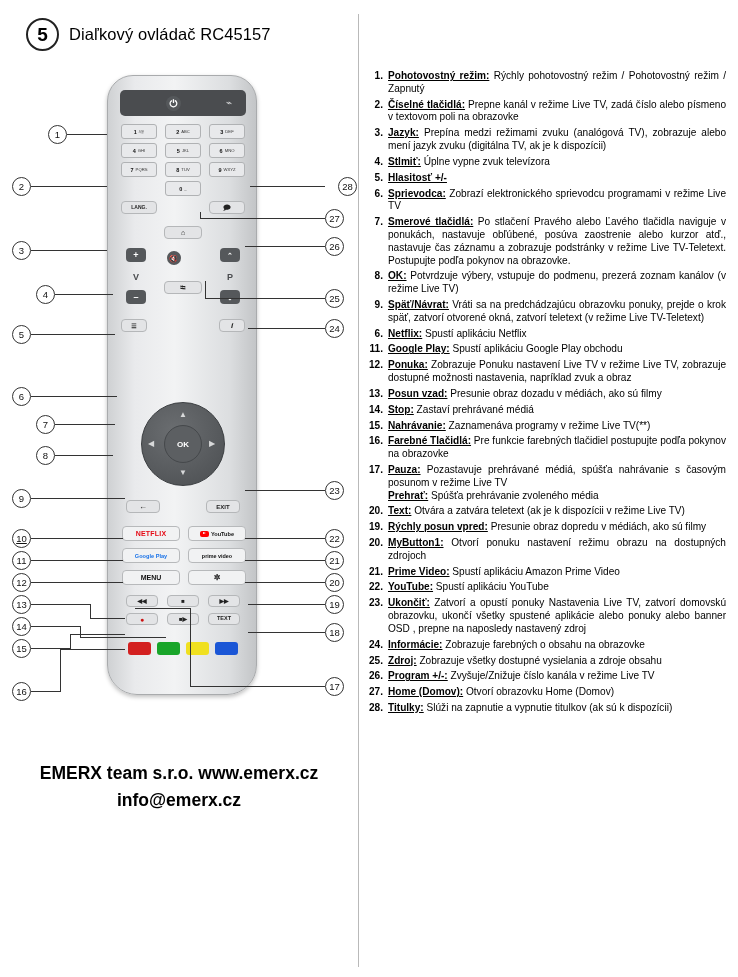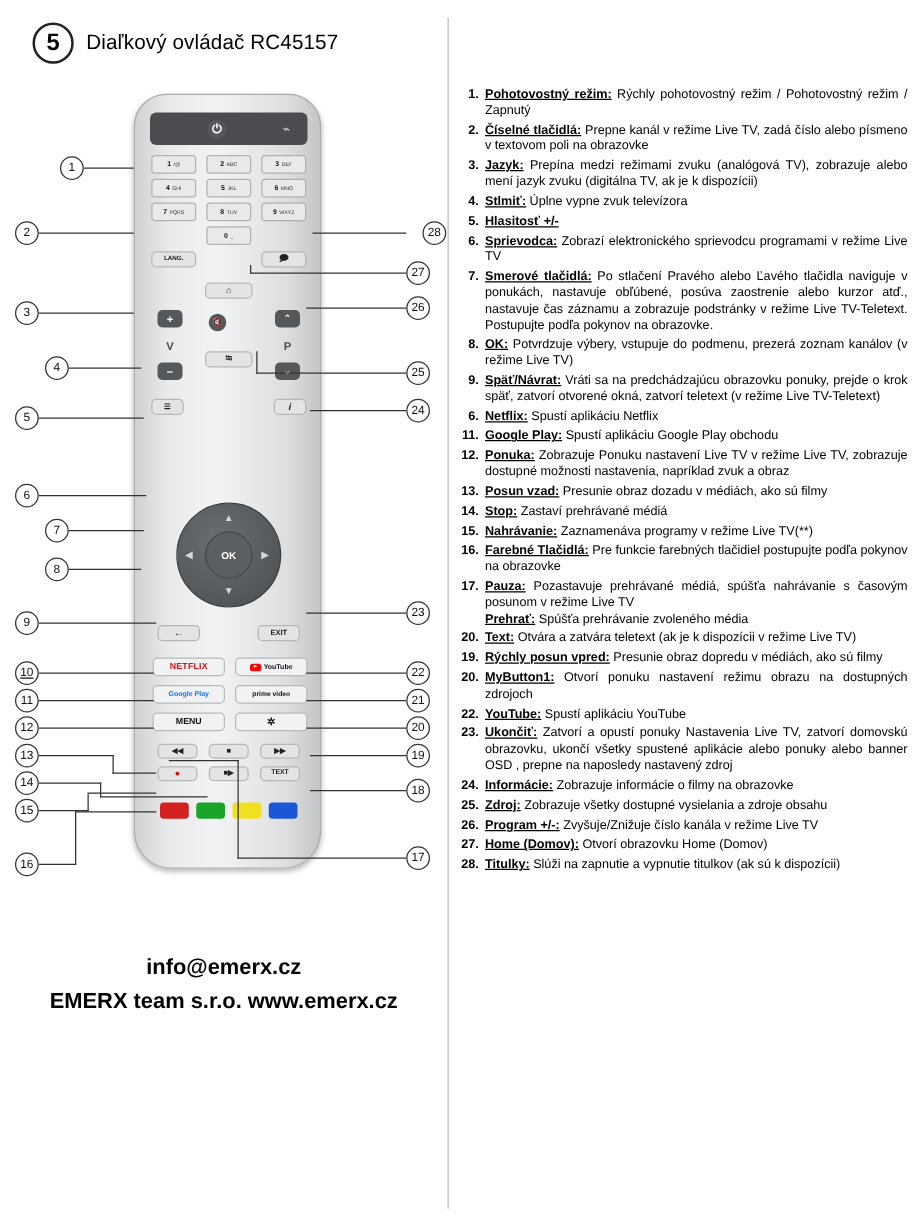--- a/index.html
+++ b/index.html
@@ -477,22 +477,22 @@
       <div class="co-circle" style="left:325px; top:566px;">18</div>
       <div class="leader" style="left:248px; top:575px; width:77px;"></div>
 
       <div class="co-circle" style="left:325px; top:620px;">17</div>
       <div class="leader" style="left:190px; top:629px; width:135px;"></div>
       <div class="leader-v" style="left:190px; top:551px; height:79px;"></div>
       <div class="leader" style="left:135px; top:551px; width:56px;"></div>
     </div>
 
     <div class="footer">
+      <div>EMERX team s.r.o. www.emerx.cz</div>
       <div>info@emerx.cz</div>
-      <div>EMERX team s.r.o. www.emerx.cz</div>
     </div>
   </div>
 
   <div class="divider"></div>
 
   <div class="right-col">
     <ol class="desc">
       <li>
           <span class="idx">1.</span>
           <span class="txt"><span class="lbl">Pohotovostný režim:</span><span> Rýchly pohotovostný režim / Pohotovostný režim / Zapnutý</span></span>
@@ -567,30 +567,34 @@
         </li>
       <li>
           <span class="idx">19.</span>
           <span class="txt"><span class="lbl">Rýchly posun vpred:</span><span> Presunie obraz dopredu v médiách, ako sú filmy</span></span>
         </li>
       <li>
           <span class="idx">20.</span>
           <span class="txt"><span class="lbl">MyButton1:</span><span> Otvorí ponuku nastavení režimu obrazu na dostupných zdrojoch</span></span>
         </li>
       <li>
+          <span class="idx">21.</span>
+          <span class="txt"><span class="lbl">Prime Video:</span><span> Spustí aplikáciu Amazon Prime Video</span></span>
+        </li>
+      <li>
           <span class="idx">22.</span>
           <span class="txt"><span class="lbl">YouTube:</span><span> Spustí aplikáciu YouTube</span></span>
         </li>
       <li>
           <span class="idx">23.</span>
           <span class="txt"><span class="lbl">Ukončiť:</span><span> Zatvorí a opustí ponuky Nastavenia Live TV, zatvorí domovskú obrazovku, ukončí všetky spustené aplikácie alebo ponuky alebo banner OSD , prepne na naposledy nastavený zdroj</span></span>
         </li>
       <li>
           <span class="idx">24.</span>
-          <span class="txt"><span class="lbl">Informácie:</span><span> Zobrazuje informácie o filmy na obrazovke</span></span>
+          <span class="txt"><span class="lbl">Informácie:</span><span> Zobrazuje farebných o obsahu na obrazovke</span></span>
         </li>
       <li>
           <span class="idx">25.</span>
           <span class="txt"><span class="lbl">Zdroj:</span><span> Zobrazuje všetky dostupné vysielania a zdroje obsahu</span></span>
         </li>
       <li>
           <span class="idx">26.</span>
           <span class="txt"><span class="lbl">Program +/-:</span><span> Zvyšuje/Znižuje číslo kanála v režime Live TV</span></span>
         </li>
       <li>

